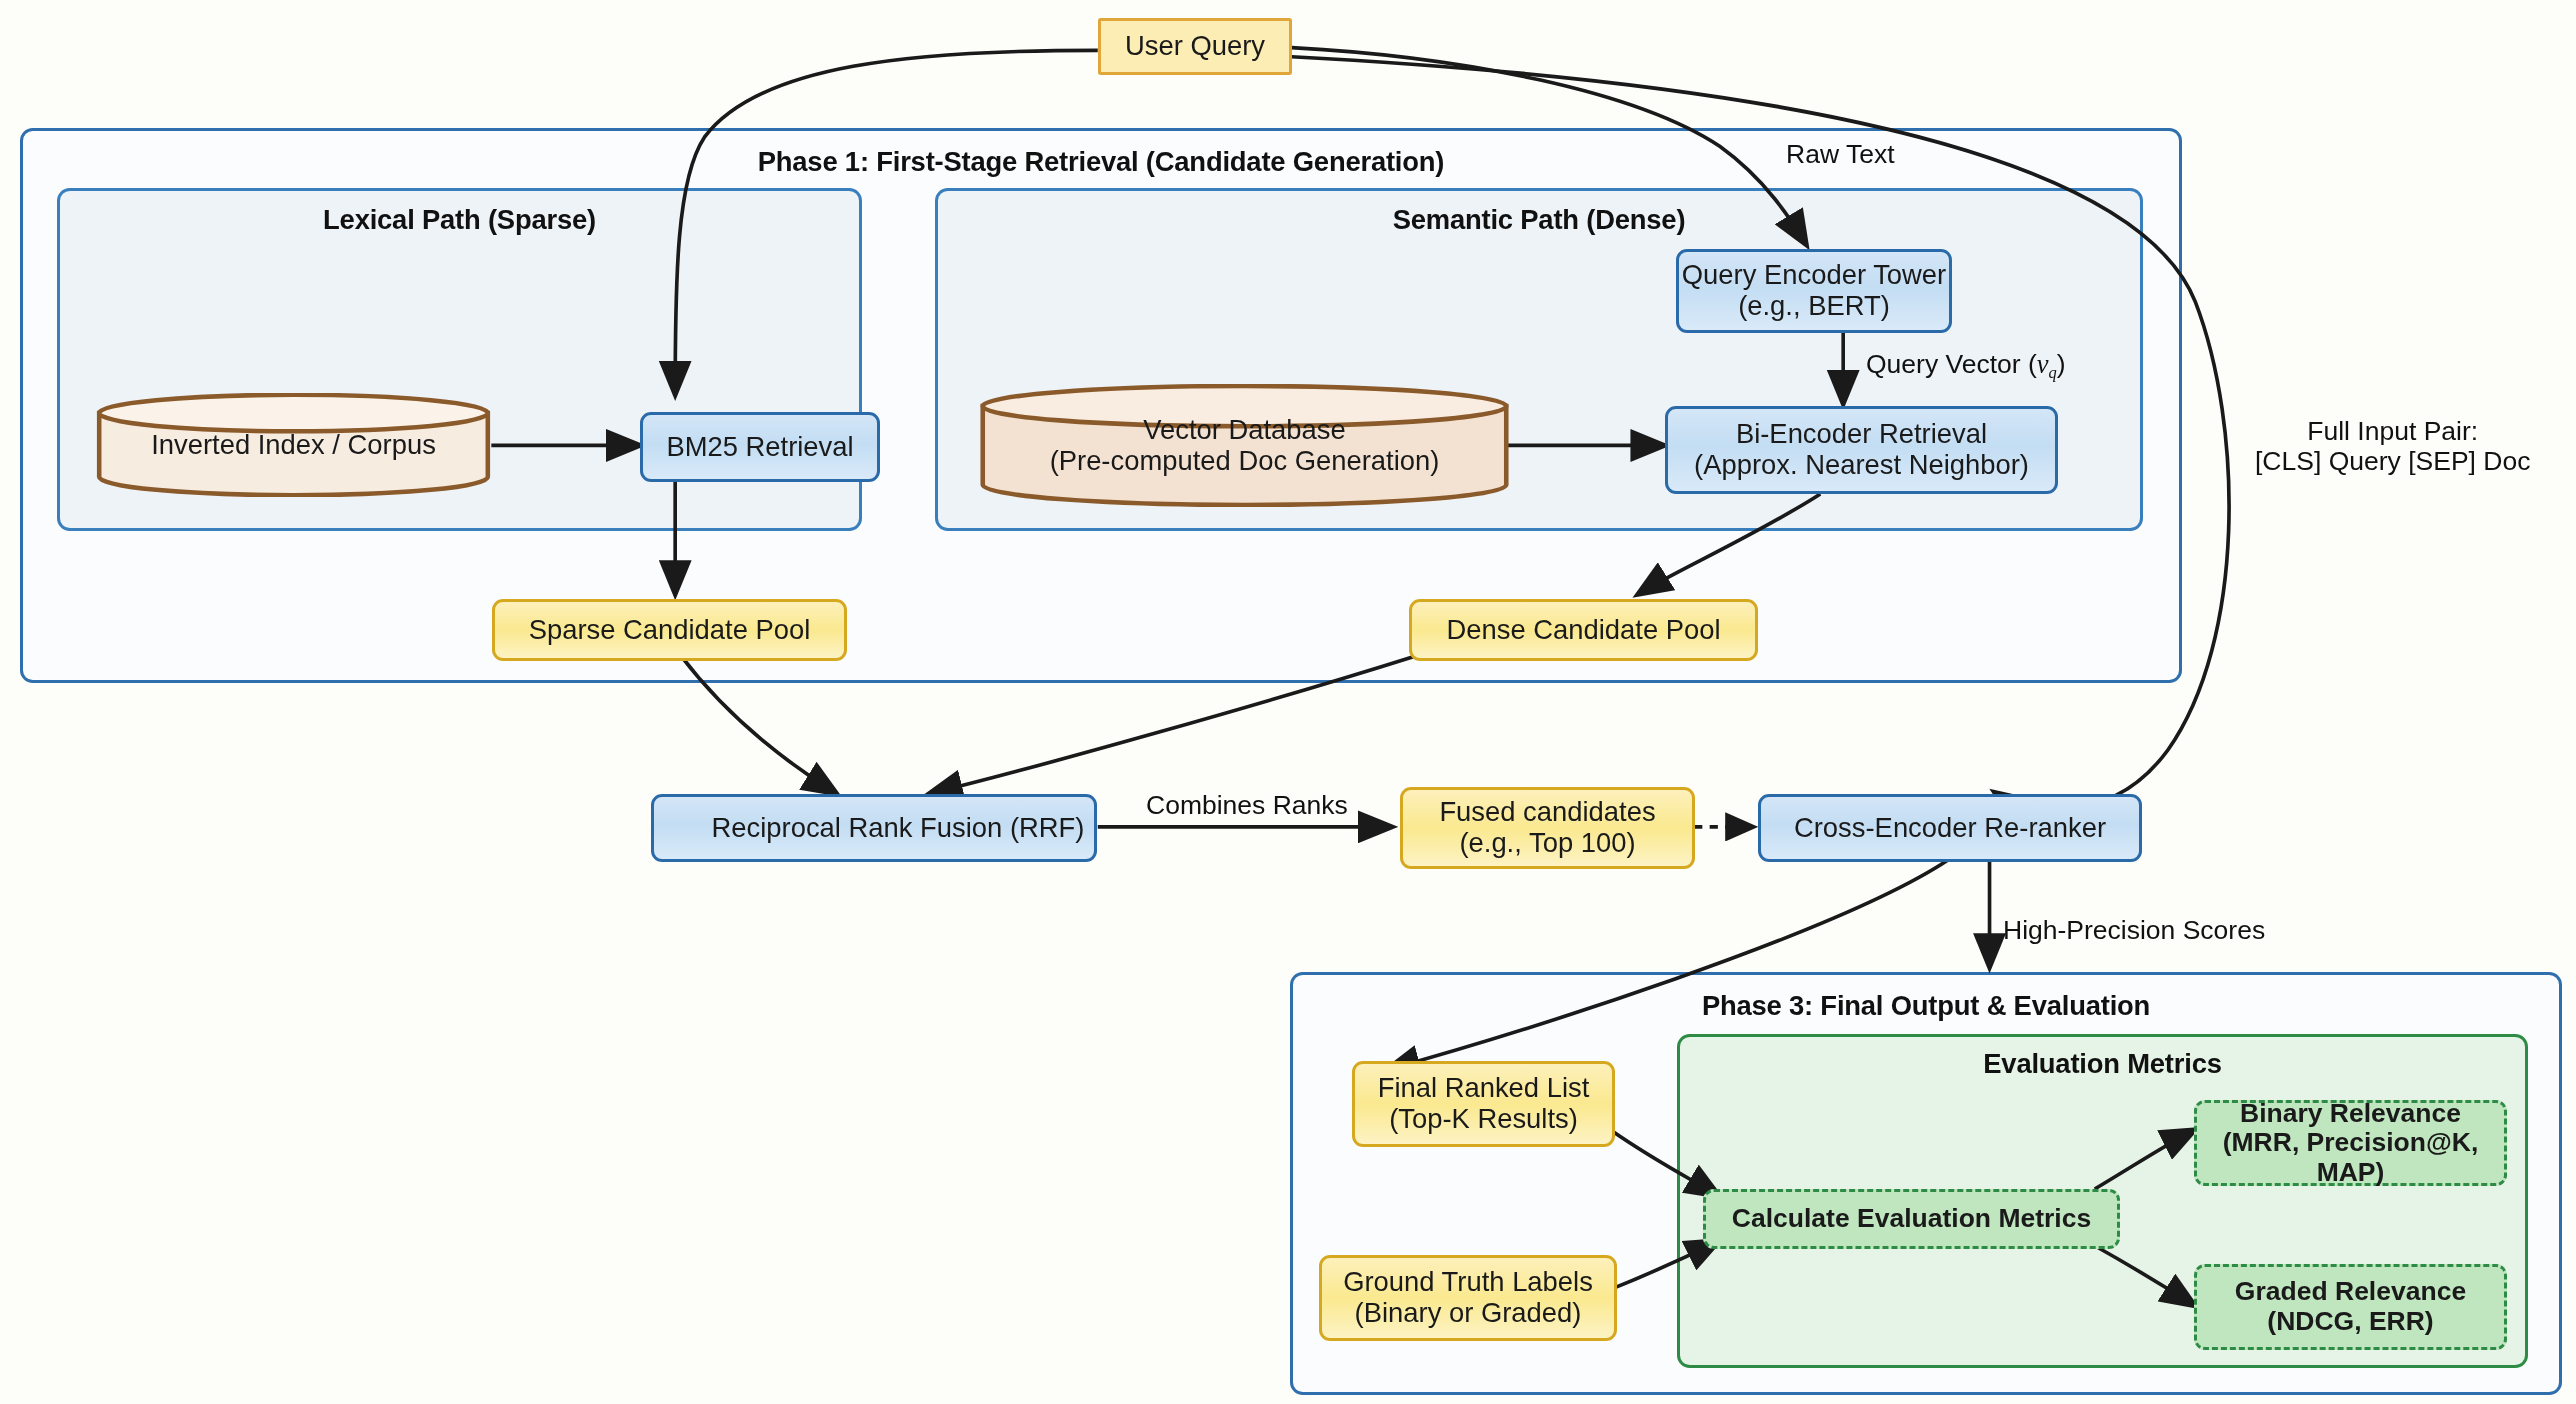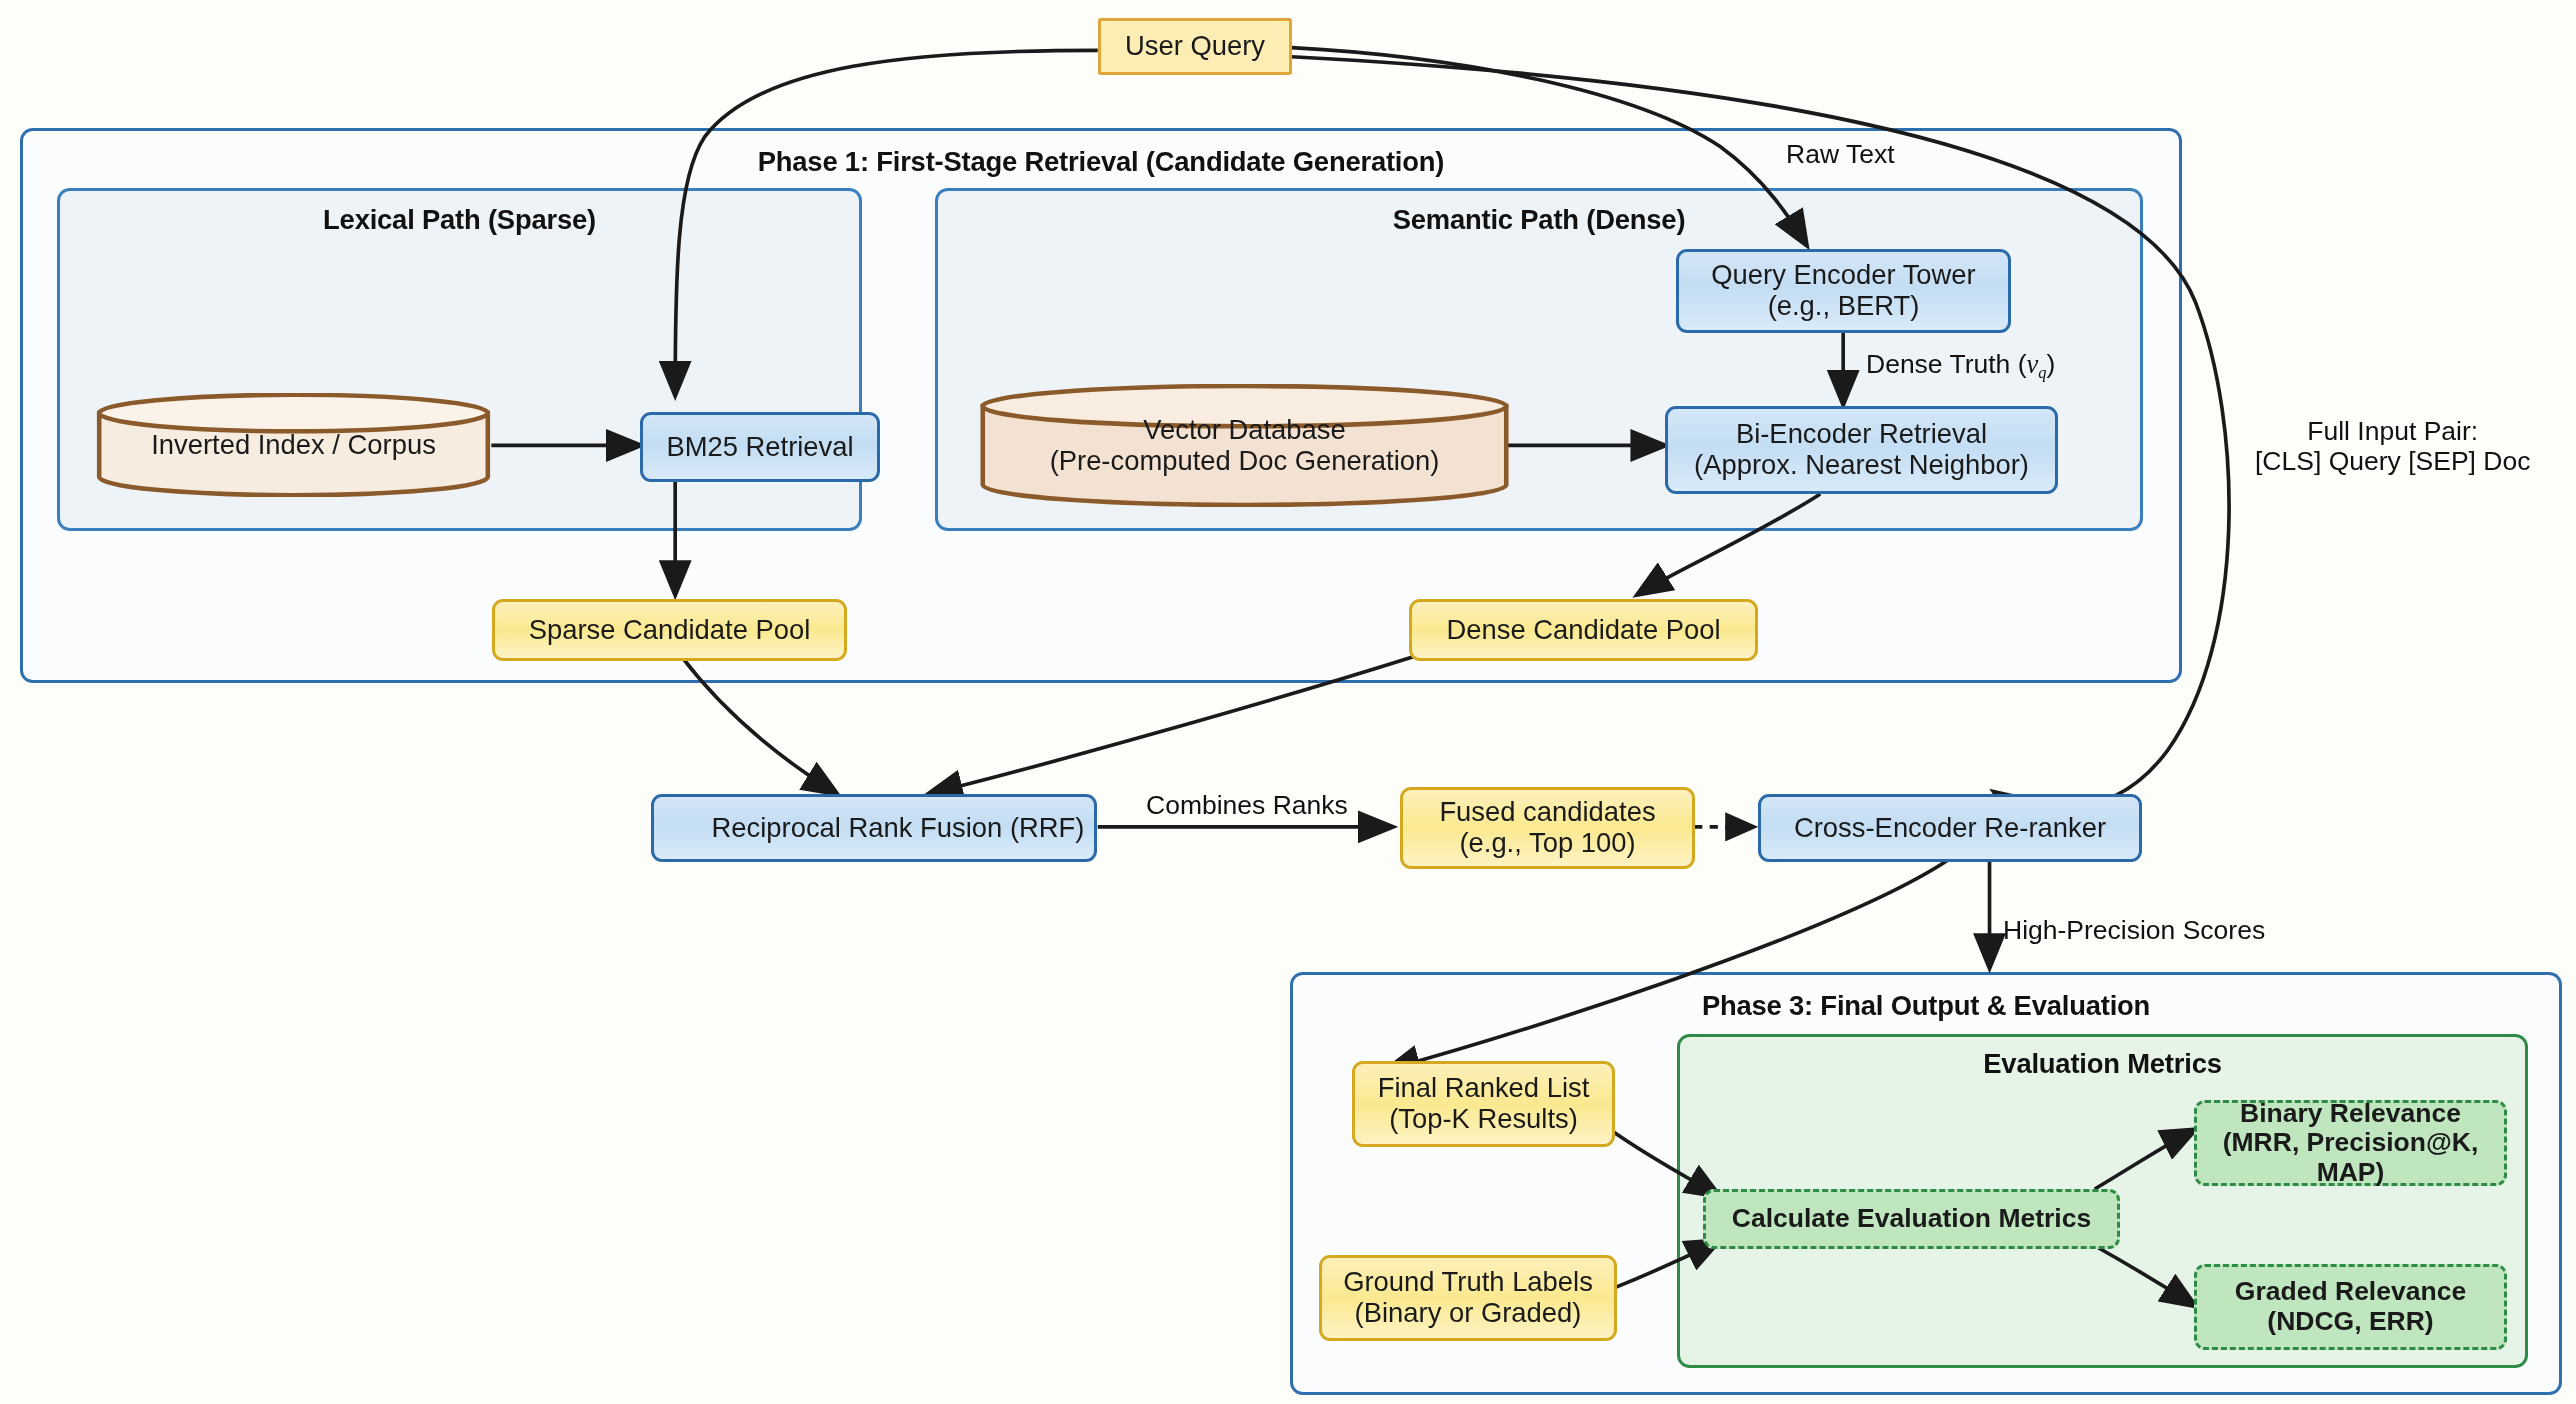--- a/index.html
+++ b/index.html
@@ -209,21 +209,21 @@
     <svg class="cyl-svg" width="529" height="123" viewBox="0 0 578 134">
       <path d="M3,24 L3,110 A286,22 0 0 0 575,110 L575,24 Z" fill="#f3e2d2" stroke="#8a5a2b" stroke-width="5"></path>
       <ellipse cx="289" cy="24" rx="286" ry="22" fill="#f9ece0" stroke="#8a5a2b" stroke-width="5"></ellipse>
     </svg>
     <span class="cyl-txt">
       <span>Vector Database</span><br>
       <span>(Pre-computed Doc Generation)</span>
     </span>
   </div>
 
-  <div class="node box-blue" style="left:1676px; top:249px; width:335px; height:84px;">
+  <div class="node box-blue" style="left:1676px; top:249px; width:276px; height:84px;">
     <span>
       <span>Query Encoder Tower</span><br>
       <span>(e.g., BERT)</span>
     </span>
   </div>
 
   <div class="node box-blue" style="left:1665px; top:406px; width:393px; height:88px;">
     <span>
       <span>Bi-Encoder Retrieval</span><br>
       <span>(Approx. Nearest Neighbor)</span>
@@ -281,21 +281,21 @@
   <div class="node box-green-dashed" style="left:2194px; top:1264px; width:313px; height:86px;">
     <span>
       <span>Graded Relevance</span><br>
       <span>(NDCG, ERR)</span>
     </span>
   </div>
 
   <div class="edge-label" style="left:1786px; top:139px;">Raw Text</div>
 
   <div class="edge-label" style="left:1866px; top:349px;">
-    <span>Dense Truth (</span><span class="ital">v</span><span class="sub">q</span><span>)</span>
+    <span>Query Vector (</span><span class="ital">v</span><span class="sub">q</span><span>)</span>
   </div>
 
   <div class="edge-label multi" style="left:2255px; top:416px; text-align:center;">
     <span>Full Input Pair:</span><br>
     <span>[CLS] Query [SEP] Doc</span>
   </div>
 
   <div class="edge-label" style="left:1146px; top:790px;">Combines Ranks</div>
 
   <div class="edge-label" style="left:2003px; top:915px;">High-Precision Scores</div>

